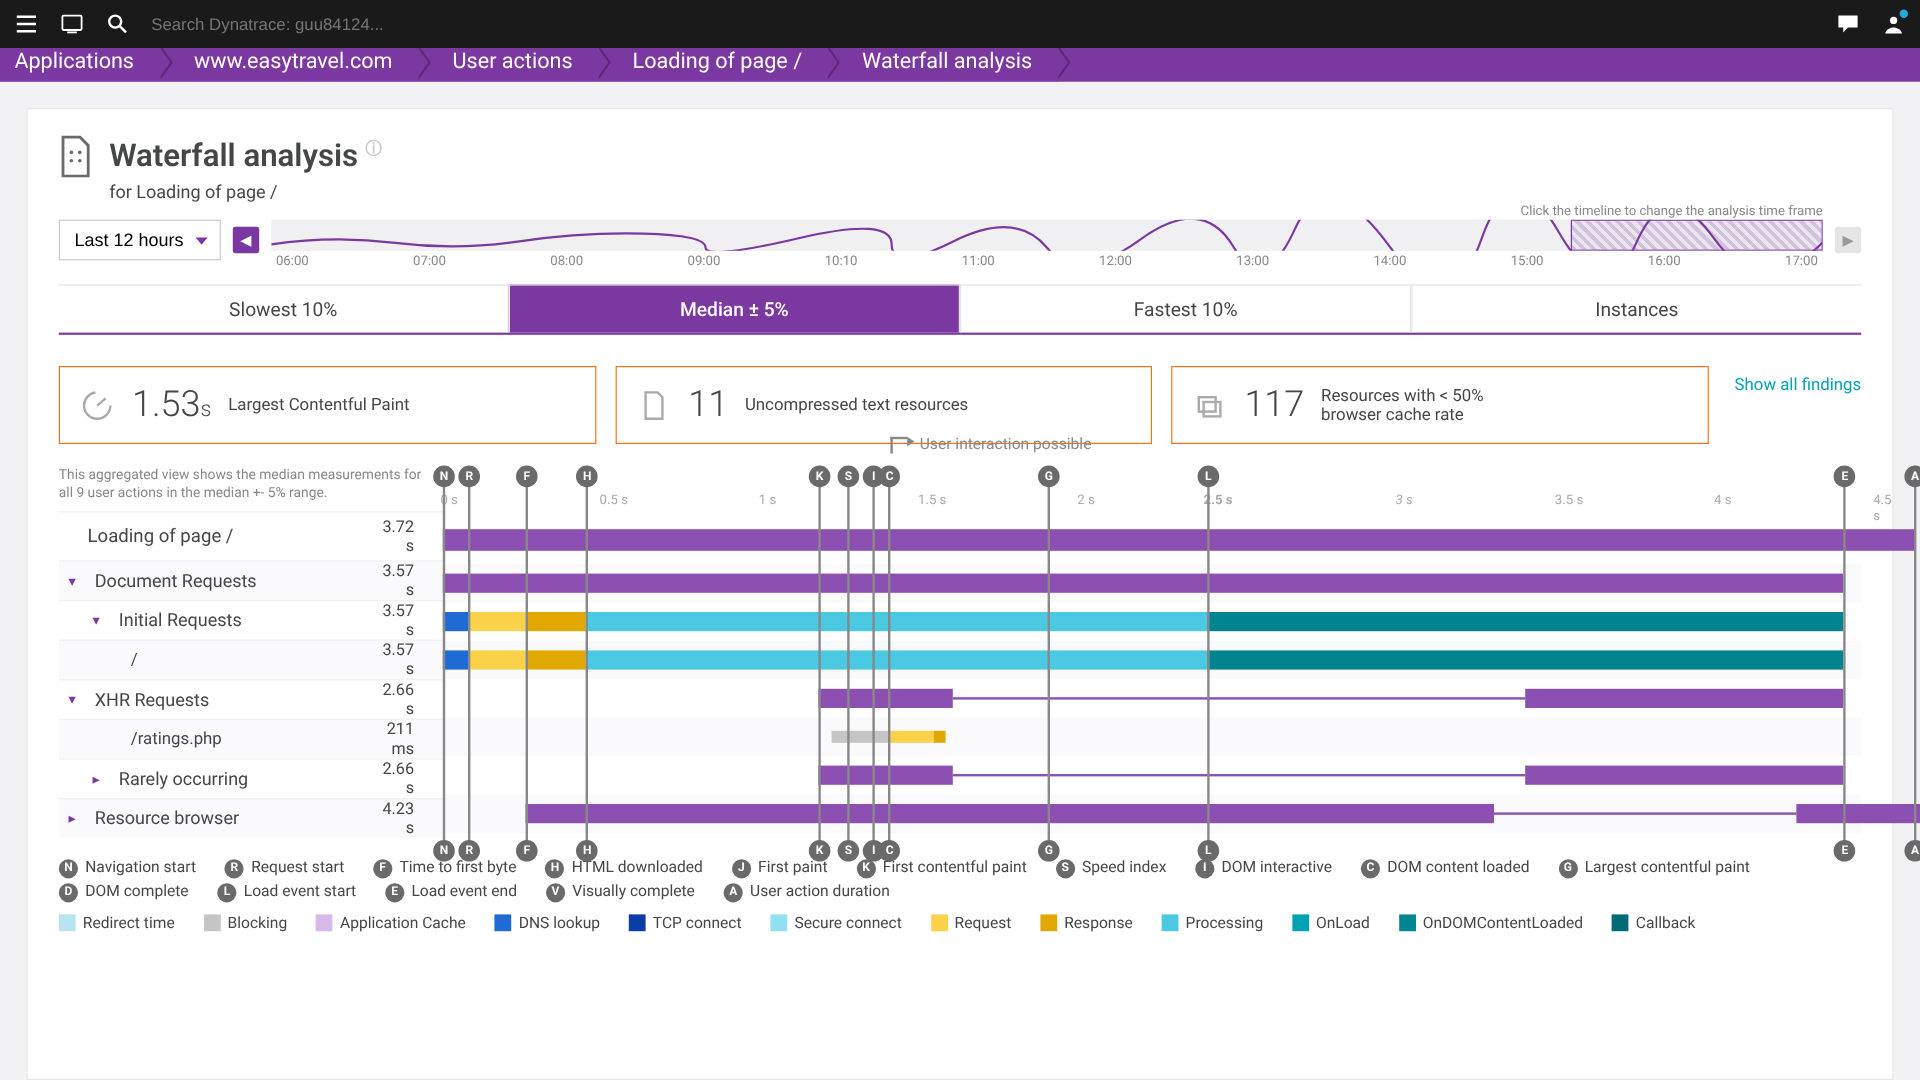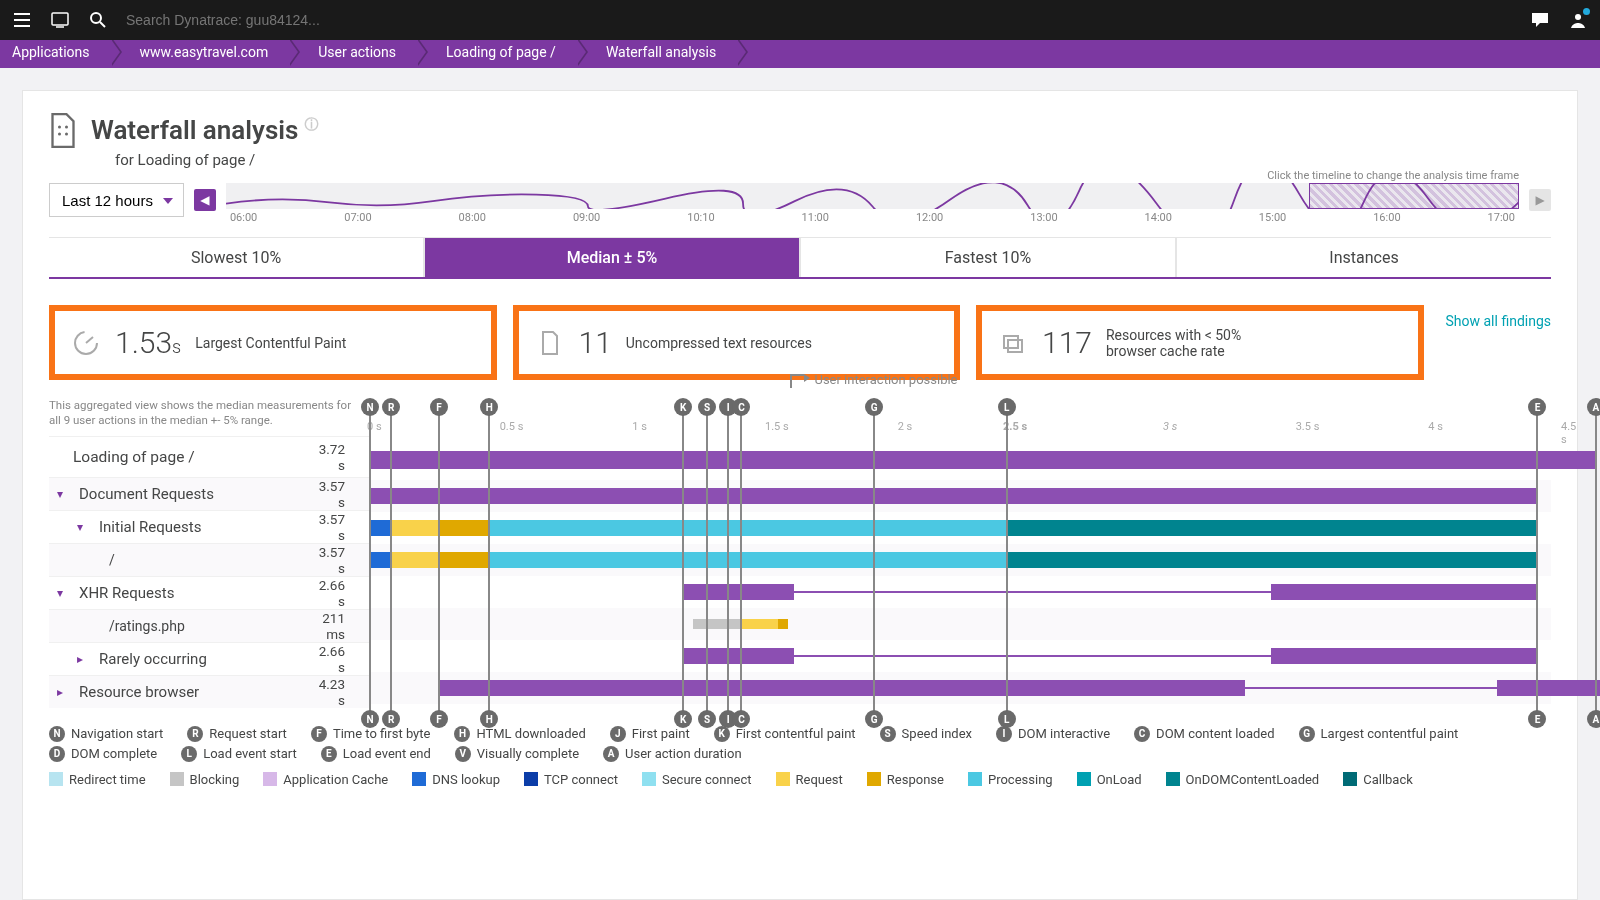--- a/index.html
+++ b/index.html
@@ -7,32 +7,32 @@
 
   
   .topbar { height: 40px; background: #1a1a1a; display: flex; align-items: center; padding: 0 12px; color: #fff; }
   .topbar .hamburger, .topbar .chat-icon, .topbar .search-icon { width: 20px; height: 20px; margin-right: 18px; display:inline-flex; align-items:center; justify-content:center; fill:#fff; }
   .topbar input { background: transparent; border: none; color: #aaa; font-size: 14px; width: 400px; outline: none; }
   .topbar .spacer { flex: 1; }
   .topbar .right-icon { width:20px; height:20px; margin-left: 18px; display:inline-flex; align-items:center; justify-content:center; }
 
   
   .breadcrumbbar { height: 28px; background: #7c38a1; display:flex; align-items:center; overflow:hidden; }
-  .crumb { position:relative; height:32px; line-height:28px; padding: 0 22px 0 28px; color:#fff; font-size: 14px; background:#7c38a1; white-space:nowrap;}
+  .crumb { position:relative; height:32px; line-height:28px; padding: 0 22px 0 28px; color:#fff; font-size: 18px; background:#7c38a1; white-space:nowrap;}
   .crumb:first-child { padding-left: 12px; }
   .crumb:not(:last-child)::after { content:""; position:absolute; right:-8px; top:0; width:0; height:0; border-top:14px solid transparent; border-bottom:14px solid transparent; border-left:10px solid #7c38a1; z-index:2; }
   .crumb:not(:last-child)::before { content:""; position:absolute; right:-10px; top:0; width:0; height:0; border-top:14px solid transparent; border-bottom:14px solid transparent; border-left:10px solid #5a2a75; z-index:1; }
   .breadcrumbbar .rest { flex:1; background:#7c38a1; height:28px; }
 
   
   .maincard { margin: 22px 22px 0 22px; background:#fff; border:1px solid #e5e5e5; padding: 22px 26px 20px 26px; height: 810px; position:relative; }
   .page-head { display:flex; align-items:center; gap:14px; }
   .page-head .doc-icon { width:28px; height:34px; }
   .page-title { font-size: 26px; font-weight:600; color:#454646; }
-  .page-sub { margin-left:66px; color:#454646; font-size:15px; padding-top:4px;}
+  .page-sub { margin-left:42px; color:#454646; font-size:15px; padding-top:4px;}
   .info-circle { color:#ccc; font-size:14px; margin-left:6px; vertical-align:super;}
 
   
   .timeline-row { display:flex; align-items:flex-start; margin-top:14px; gap:10px; position:relative;}
   .time-select { border:1px solid #ccc; height:34px; min-width:116px; padding:0 30px 0 12px; font-size:15px; background:#fff; position:relative;}
   .time-select::after { content:""; position:absolute; right:10px; top:14px; border-left:5px solid transparent; border-right:5px solid transparent; border-top:6px solid #7c38a1;}
   .nav-btn { width:22px; height:22px; background:#7c38a1; color:#fff; display:inline-flex; align-items:center; justify-content:center; font-size:12px; border-radius:2px; margin-top:6px;}
   .nav-btn.disabled { background:#e5e5e5; color:#999;}
   .timeline-area { flex:1; position:relative; height:44px; }
   .timeline-hint { position:absolute; right:0; top:-14px; font-size:11px; color:#888; }
@@ -43,21 +43,21 @@
 
   
   .tabs { display:flex; margin-top:10px; border-bottom: 2px solid #7c38a1; }
   .tab { flex:1; text-align:center; padding:10px 0; font-size:16px; color:#454646; border-top:1px solid #e5e5e5; border-left:1px solid #e5e5e5; border-right:1px solid #e5e5e5; background:#fff; }
   .tab:first-child { border-left:none;}
   .tab:last-child { border-right:none;}
   .tab.active { background:#7c38a1; color:#fff; font-weight:500; }
 
   
   .kpi-row { display:flex; gap:16px; margin-top:26px; align-items:stretch;}
-  .kpi { flex:1; border:6px solid #f97316; padding:14px 16px; display:flex; align-items:center; gap:14px; }
+  .kpi { flex:1; border:1px solid #f97316; padding:14px 16px; display:flex; align-items:center; gap:14px; }
   .kpi .ico { width:30px; height:30px; flex:0 0 30px; }
   .kpi .num { font-size:30px; font-weight:300; color:#454646; }
   .kpi .num .unit { font-size:18px; }
   .kpi .label { font-size:14px; color:#454646; }
   .show-link { font-size:14px; color:#00a1b2; text-align:left; line-height:1.2; padding: 8px 0 0 6px;}
 
   
   .wf-wrap { display:flex; margin-top:18px; gap:0;}
   .wf-left { width:320px; }
   .agg-note { font-size:11.5px; color:#888; line-height:1.3; padding: 0 8px 8px 0;}
@@ -70,21 +70,21 @@
   .wf-rowline { display:flex; align-items:center; border-top:1px solid #f0f0f0;}
   .wf-rowline:nth-child(even) { background:#faf9fb; }
 
   .wf-right { flex:1; position:relative; }
   .wf-scale { height:42px; position:relative; }
   .wf-tick { position:absolute; top:22px; font-size:11px; color:#aaa; transform:translateX(-2px);}
   .wf-marker { position:absolute; top:0; bottom:0; width:2px; background:#888; z-index:5;}
   .wf-marker .mlabel { position:absolute; left:-8px; width:18px; height:18px; border-radius:50%; background:#6a6a6a; color:#fff; font-size:10px; display:flex; align-items:center; justify-content:center; font-weight:700;}
   .wf-marker .mlabel.top { top:-8px; }
   .wf-marker .mlabel.bot { bottom:-8px; }
-  .annot { position:absolute; top:-28px; font-size:13px; color:#888; white-space:nowrap;margin-left:48px;}
+  .annot { position:absolute; top:-28px; font-size:13px; color:#888; white-space:nowrap;}
   .annot::before { content:""; display:inline-block; width:12px; height:12px; border-left:2px solid #888; border-top:2px solid #888; transform: translateY(4px) rotate(0deg); margin-right:4px;}
   .annot .arrow { display:inline-block; width:0;height:0;border-top:4px solid transparent;border-bottom:4px solid transparent;border-left:6px solid #888; margin: 0 4px 0 -4px; vertical-align:2px;}
 
   .wf-bar-area { position:relative; }
   .wf-lane { height:32px; position:relative; }
   .wf-lane.head { height:40px; }
   .seg { position:absolute; top:8px; height:16px; }
   .seg.tiny { top:11px; height:10px; }
   .seg.purple { background:#8c4fb2; }
   .seg.teal { background:#00848f; }

